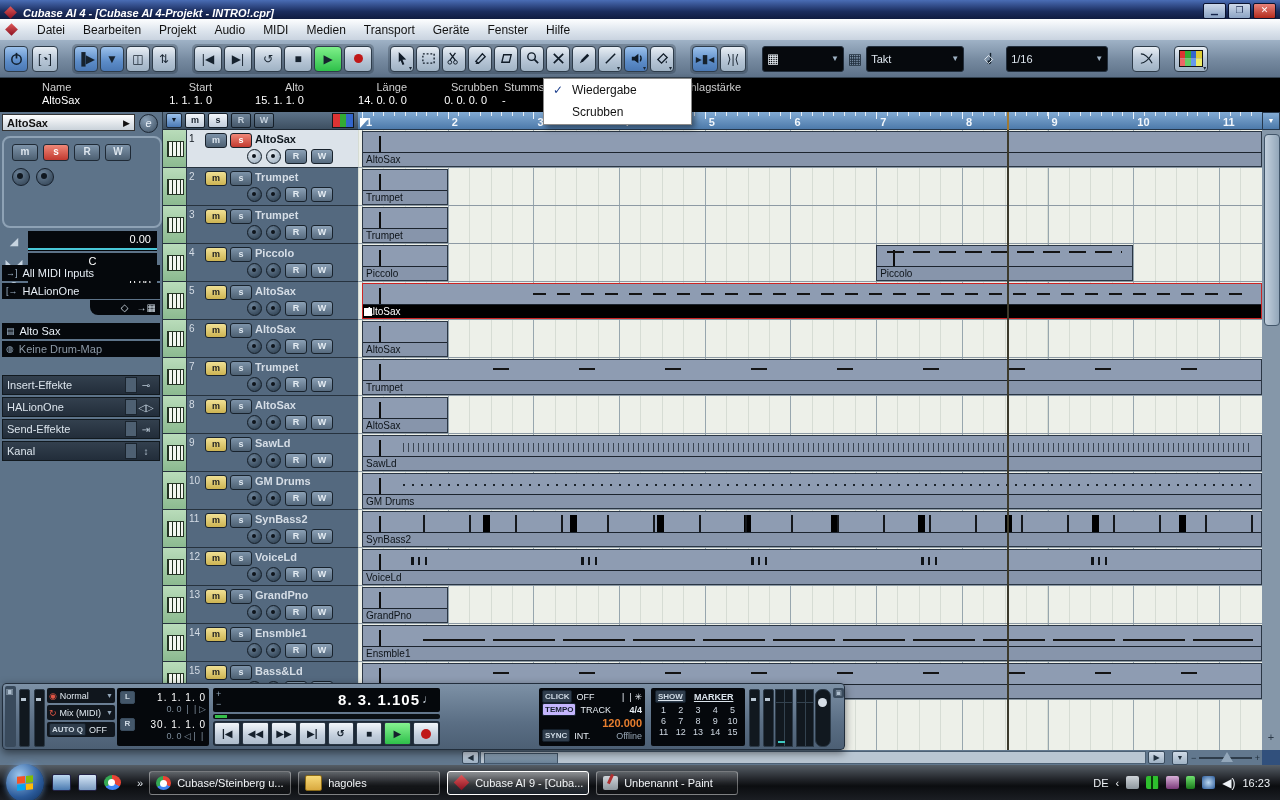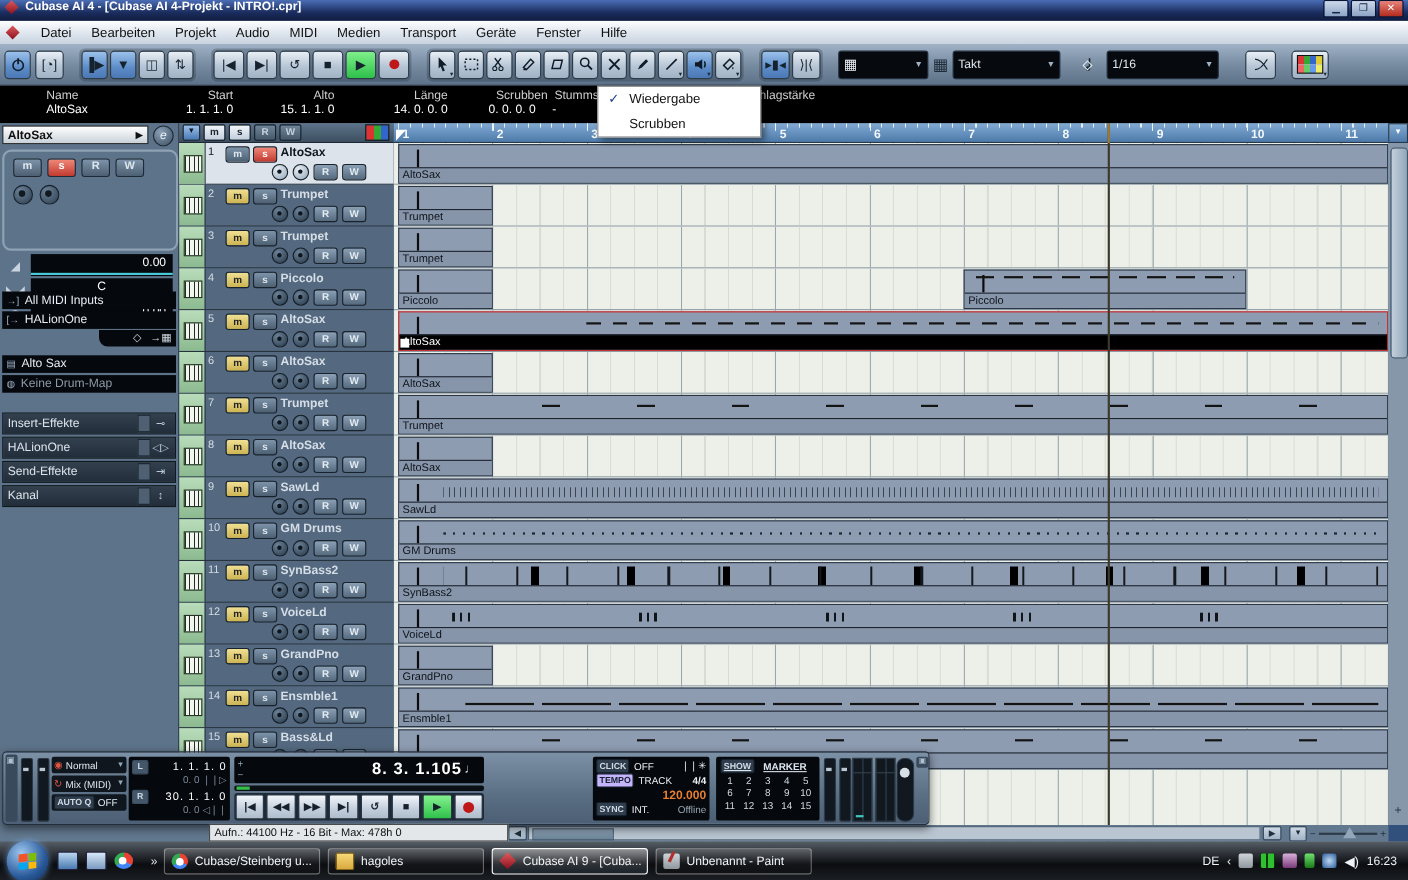--- a/index.html
+++ b/index.html
@@ -1,21 +1,21 @@
 <!DOCTYPE html>
 <html><head>
 <meta charset="utf-8">
 <style>
   html,body{margin:0;padding:0;width:1280px;height:800px;overflow:hidden;
     font-family:"Liberation Sans","DejaVu Sans",sans-serif;}
   .screen{position:relative;width:1280px;height:800px;background:#62788e;}
 
   
   .titlebar{position:absolute;left:0;top:0;width:1280px;height:19px;
-    background:linear-gradient(#4a6db5,#1b2d5e 60%,#101c40);display:flex;align-items:flex-start;color:#fff;}
+    background:linear-gradient(#4a6db5,#1b2d5e 60%,#101c40);display:flex;align-items:flex-end;color:#fff;font-style:italic;}
   .app-ico{width:13px;height:13px;margin:0 6px 0 4px;position:relative;flex:0 0 auto;}
   .app-ico::before{content:"";position:absolute;left:2px;top:2px;width:9px;height:9px;
     transform:rotate(45deg);background:linear-gradient(135deg,#e05a5a,#8a1020);}
   .titlebar .t-text{font-size:11px;font-weight:bold;}
   .win-btns{margin-left:auto;display:flex;gap:2px;padding-right:4px;}
   .win-btn{width:21px;height:14px;border:1px solid #0a1330;border-radius:2px;
     background:linear-gradient(#cdd9ea,#8ba3c4);color:#15244a;font-size:9px;line-height:13px;text-align:center;font-weight:bold;}
   .win-btn.close{background:linear-gradient(#e8837a,#b22a1c);color:#fff;}
 
   
@@ -1089,21 +1089,20 @@
     <span class="zoomer">
       <span class="zdd">▼</span>
       <span>−</span>
       <span class="ztrack">
           <span class="ztri"></span>
         </span>
       <span>+</span>
     </span>
   </div>
 
-  <div class="tooltip">Aufn.: 44100 Hz - 16 Bit - Max: 478h 0</div>
 
   <div class="taskbar">
     <span class="orb">
       <span class="flag">
         <i style="background:#f35325"></i>
           <i style="background:#81bc06"></i>
           <i style="background:#05a6f0"></i>
           <i style="background:#ffba08"></i>
       </span>
     </span>

